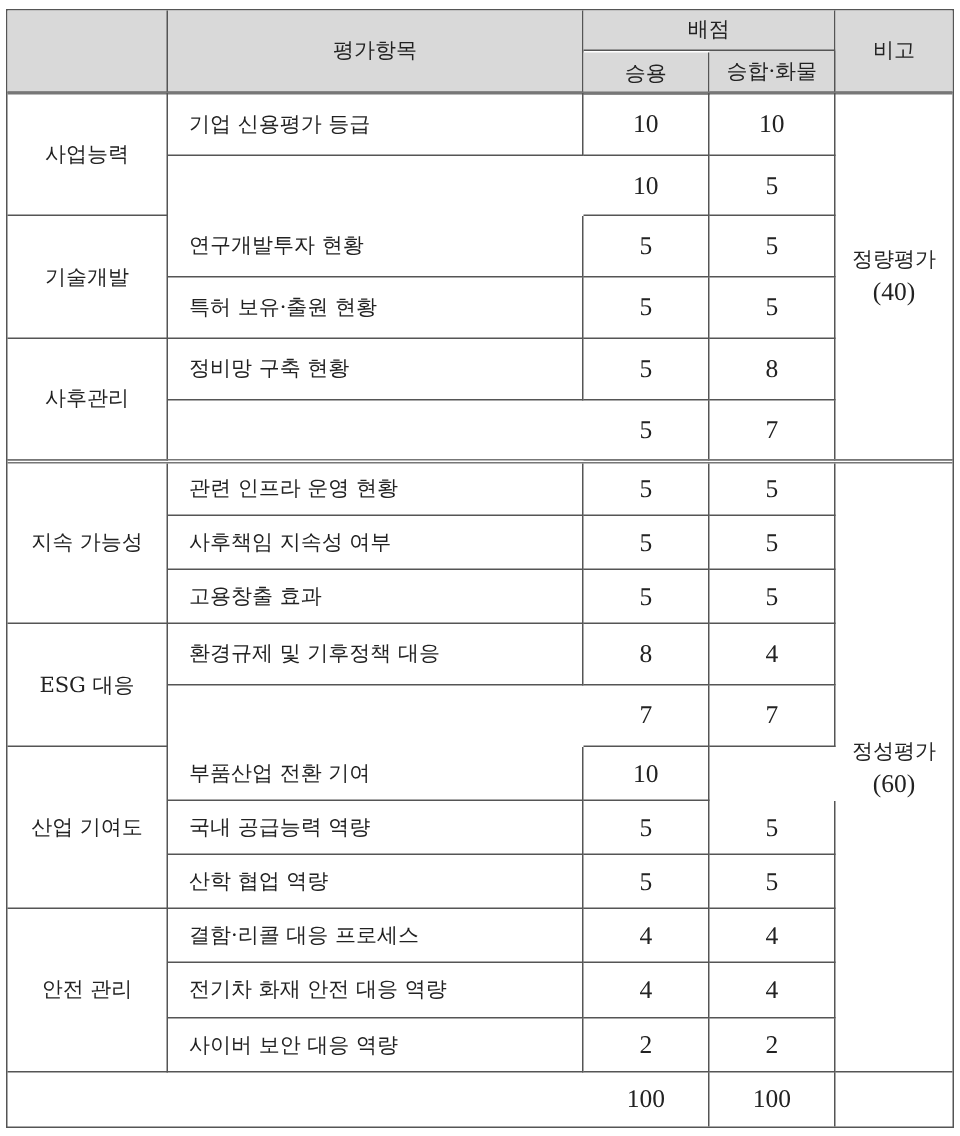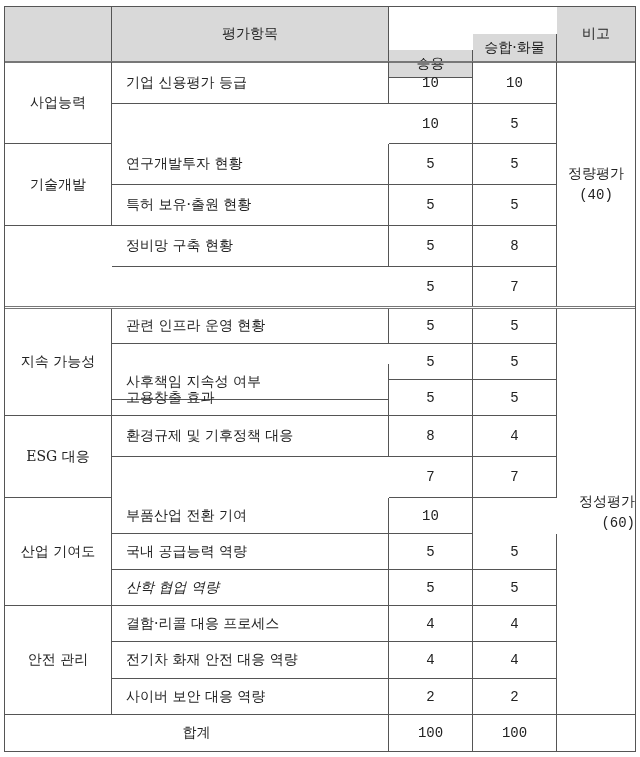--- a/index.html
+++ b/index.html
@@ -6,107 +6,108 @@
   body { width: 640px; height: 757px; position: relative; overflow: hidden;
          font-family: "DejaVu Serif", "Liberation Serif", serif; color: #222; }
   .tbl { position: absolute; left: 4px; top: 6px; width: 632px; height: 746px;
          border: 1px solid #555; box-sizing: border-box; }
   .cell { position: absolute; box-sizing: border-box; display: flex;
           align-items: center; justify-content: center; font-size: 14px;
           border-right: 1px solid #555; border-bottom: 1px solid #555; }
   .hdr { background: #d9d9d9; }
   .left { justify-content: flex-start; padding-left: 14px; }
   .noborder-r { border-right: none; }
-  .num { font-family: Liberation Mono, monospace; font-size: 14px; }
+  .num { font-family: Liberation Serif, serif; font-size: 17px; }
   .note { flex-direction: column; text-align: center; line-height: 22px; }
   .dbl { position: absolute; left: 0; width: 630px; height: 3px;
          border-top: 1px solid #777; border-bottom: 1px solid #777; box-sizing: border-box; }
   .hdr-bottom { position: absolute; left: 0; width: 630px; height: 2px; background: #777; }
 </style>
 </head>
 <body>
 
 <div class="tbl">
 
   <div class="cell hdr" style="left:0;top:0;width:107px;height:55px;"></div>
   <div class="cell hdr" style="left:107px;top:0;width:277px;height:55px;">평가항목</div>
-  <div class="cell hdr" style="left:384px;top:43px;width:84px;height:28px;font-family:Liberation Mono, monospace;">승용</div>
+  <div class="cell hdr" style="left:384px;top:0;width:168px;height:27px;">배점</div>
+  <div class="cell hdr" style="left:384px;top:28px;width:84px;height:28px;font-family:Liberation Mono, monospace;">승용</div>
   <div class="cell hdr noborder-r" style="left:552px;top:0;width:78px;height:55px;">비고</div>
   <div class="cell hdr" style="left:468px;top:27px;width:84px;height:28px;">승합·화물</div>
   <div class="hdr-bottom" style="top:54px;"></div>
 
   <div class="cell" style="left:0;top:55px;width:107px;height:82px;">사업능력</div>
   <div class="cell left" style="left:107px;top:55px;width:277px;height:42px;">기업 신용평가 등급</div>
   <div class="cell num" style="left:384px;top:55px;width:84px;height:42px;">10</div>
   <div class="cell num" style="left:468px;top:55px;width:84px;height:42px;">10</div>
   <div class="cell num" style="left:384px;top:97px;width:84px;height:40px;">10</div>
   <div class="cell num" style="left:468px;top:97px;width:84px;height:40px;">5</div>
 
   <div class="cell" style="left:0;top:137px;width:107px;height:82px;">기술개발</div>
   <div class="cell left" style="left:107px;top:137px;width:277px;height:41px;">연구개발투자 현황</div>
   <div class="cell num" style="left:384px;top:137px;width:84px;height:41px;">5</div>
   <div class="cell num" style="left:468px;top:137px;width:84px;height:41px;">5</div>
   <div class="cell left" style="left:107px;top:178px;width:277px;height:41px;">특허 보유·출원 현황</div>
   <div class="cell num" style="left:384px;top:178px;width:84px;height:41px;">5</div>
   <div class="cell num" style="left:468px;top:178px;width:84px;height:41px;">5</div>
 
+  <div class="cell" style="left:0;top:219px;width:107px;height:81px;">사후관리</div>
   <div class="cell left" style="left:107px;top:219px;width:277px;height:41px;text-align:right;">정비망 구축 현황</div>
   <div class="cell num" style="left:384px;top:219px;width:84px;height:41px;">5</div>
   <div class="cell num" style="left:468px;top:219px;width:84px;height:41px;">8</div>
   <div class="cell num" style="left:384px;top:260px;width:84px;height:40px;">5</div>
   <div class="cell num" style="left:468px;top:260px;width:84px;height:40px;">7</div>
 
   <div class="cell note noborder-r" style="left:552px;top:55px;width:78px;height:245px;">
     <span>정량평가</span>
     <span class="num">(40)</span>
   </div>
 
   <div class="dbl" style="top:299px;"></div>
 
   <div class="cell" style="left:0;top:302px;width:107px;height:107px;">지속 가능성</div>
   <div class="cell left" style="left:107px;top:302px;width:277px;height:35px;">관련 인프라 운영 현황</div>
   <div class="cell num" style="left:384px;top:302px;width:84px;height:35px;">5</div>
   <div class="cell num" style="left:468px;top:302px;width:84px;height:35px;">5</div>
-  <div class="cell left" style="left:107px;top:357px;width:277px;height:36px;">사후책임 지속성 여부</div>
+  <div class="cell left" style="left:107px;top:337px;width:277px;height:36px;">사후책임 지속성 여부</div>
   <div class="cell num" style="left:384px;top:337px;width:84px;height:36px;">5</div>
   <div class="cell num" style="left:468px;top:337px;width:84px;height:36px;">5</div>
   <div class="cell left" style="left:107px;top:373px;width:277px;height:36px;">고용창출 효과</div>
   <div class="cell num" style="left:384px;top:373px;width:84px;height:36px;">5</div>
   <div class="cell num" style="left:468px;top:373px;width:84px;height:36px;">5</div>
 
   <div class="cell" style="left:0;top:409px;width:107px;height:82px;">ESG 대응</div>
   <div class="cell left" style="left:107px;top:409px;width:277px;height:41px;">환경규제 및 기후정책 대응</div>
   <div class="cell num" style="left:384px;top:409px;width:84px;height:41px;">8</div>
   <div class="cell num" style="left:468px;top:409px;width:84px;height:41px;">4</div>
   <div class="cell num" style="left:384px;top:450px;width:84px;height:41px;">7</div>
   <div class="cell num" style="left:468px;top:450px;width:84px;height:41px;">7</div>
 
   <div class="cell" style="left:0;top:491px;width:107px;height:108px;">산업 기여도</div>
   <div class="cell left" style="left:107px;top:491px;width:277px;height:36px;">부품산업 전환 기여</div>
   <div class="cell num" style="left:384px;top:491px;width:84px;height:36px;">10</div>
   <div class="cell left" style="left:107px;top:527px;width:277px;height:36px;">국내 공급능력 역량</div>
   <div class="cell num" style="left:384px;top:527px;width:84px;height:36px;">5</div>
   <div class="cell num" style="left:468px;top:527px;width:84px;height:36px;">5</div>
-  <div class="cell left" style="left:107px;top:563px;width:277px;height:36px;font-style:italic;">산학 협업 역량</div>
+  <div class="cell left" style="left:107px;top:563px;width:277px;height:36px;">산학 협업 역량</div>
   <div class="cell num" style="left:384px;top:563px;width:84px;height:36px;">5</div>
   <div class="cell num" style="left:468px;top:563px;width:84px;height:36px;">5</div>
 
   <div class="cell" style="left:0;top:599px;width:107px;height:109px;">안전 관리</div>
   <div class="cell left" style="left:107px;top:599px;width:277px;height:36px;">결함·리콜 대응 프로세스</div>
   <div class="cell num" style="left:384px;top:599px;width:84px;height:36px;">4</div>
   <div class="cell num" style="left:468px;top:599px;width:84px;height:36px;">4</div>
   <div class="cell left" style="left:107px;top:635px;width:277px;height:37px;">전기차 화재 안전 대응 역량</div>
   <div class="cell num" style="left:384px;top:635px;width:84px;height:37px;">4</div>
   <div class="cell num" style="left:468px;top:635px;width:84px;height:37px;">4</div>
   <div class="cell left" style="left:107px;top:672px;width:277px;height:36px;">사이버 보안 대응 역량</div>
   <div class="cell num" style="left:384px;top:672px;width:84px;height:36px;">2</div>
   <div class="cell num" style="left:468px;top:672px;width:84px;height:36px;">2</div>
 
-  <div class="cell note noborder-r" style="left:552px;top:302px;width:78px;height:406px;align-items:flex-end;">
+  <div class="cell note noborder-r" style="left:552px;top:302px;width:78px;height:406px;">
     <span>정성평가</span>
     <span class="num">(60)</span>
   </div>
 
-  <div class="cell" style="left:0;top:708px;width:384px;height:36px;border-bottom:none;">합계</div>
   <div class="cell num" style="left:384px;top:708px;width:84px;height:36px;border-bottom:none;">100</div>
   <div class="cell num" style="left:468px;top:708px;width:84px;height:36px;border-bottom:none;">100</div>
   <div class="cell noborder-r" style="left:552px;top:708px;width:78px;height:36px;border-bottom:none;"></div>
 </div>
 
 </body></html>

